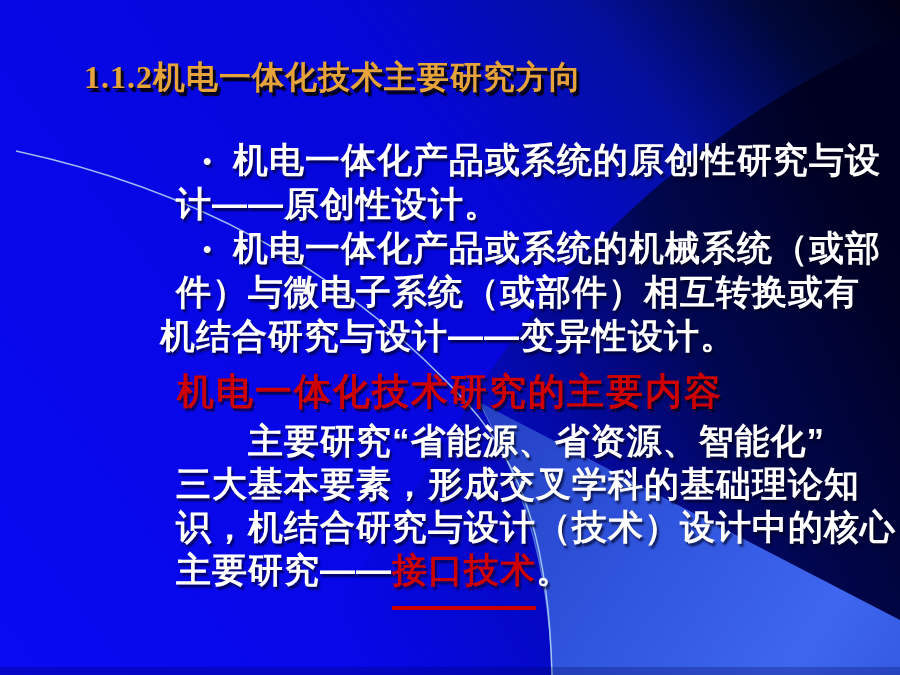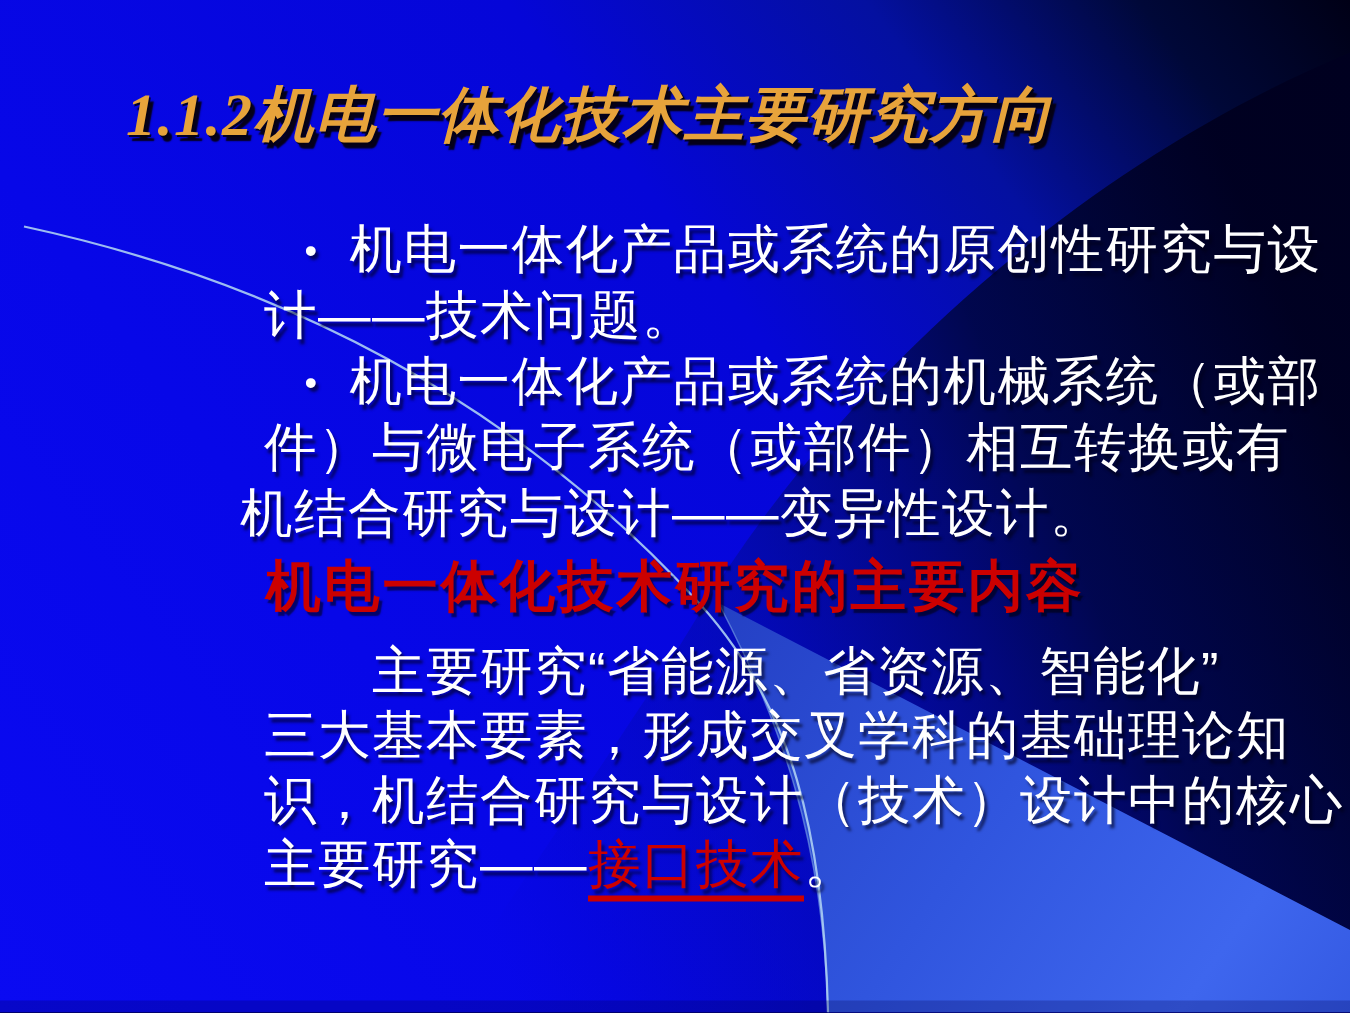--- a/index.html
+++ b/index.html
@@ -22,34 +22,33 @@
     width: 900px;
     height: 675px;
     display: block;
   }
   .t-title {
     position: absolute;
     left: 84px;
     top: 54px;
     font-family: "Liberation Serif", serif;
     font-weight: bold;
-    font-size: 40px;
+    font-size: 32px;
     line-height: 46px;
     letter-spacing: 1px;
     color: var(--gold, #e7a33b);
     white-space: nowrap;
     text-shadow: 3px 4px 1px rgba(5, 0, 15, 0.95), 1px 1px 0 rgba(0,0,0,0.8);
-    font-style: italic;
   }
   .line {
     position: absolute;
     font-family: "Liberation Sans", sans-serif;
-    font-weight: normal;
+    font-weight: bold;
     font-size: 35px;
-    line-height: 50px;
+    line-height: 36px;
     letter-spacing: 1px;
     color: #ffffff;
     white-space: nowrap;
     text-shadow: 2px 3px 2px rgba(0, 0, 25, 0.65);
   }
   .bullet {
     display: inline-block;
     width: 30px;
     font-size: 24px;
     vertical-align: 3px;
@@ -72,21 +71,21 @@
     white-space: nowrap;
     text-shadow: 2px 3px 1px rgba(0, 0, 0, 0.55);
   }
   .l6 { left: 248px; top: 423px; }
   .l7 { left: 176px; top: 466px; }
   .l8 { left: 176px; top: 509px; }
   .l9 { left: 176px; top: 552px; }
   .link {
     color: var(--red, #cc0000);
     border-bottom: 4px solid var(--red, #cc0000);
-    padding-bottom: 1px;
+    padding-bottom: 17px;
     text-shadow: 2px 3px 2px rgba(0, 0, 0, 0.5);
     cursor: pointer;
   }
 </style>
 </head>
 <body>
 
 <div class="slide">
 
   <svg class="bg" viewBox="0 0 900 675" aria-hidden="true">
@@ -123,21 +122,21 @@
 
     <path d="M 16 151 Q 290 210 466 402 C 528 470 549 556 552 675" fill="none" stroke="#a9ccf2" stroke-width="1.5" opacity="0.92"></path>
 
     <rect x="0" y="667" width="900" height="8" fill="#000050" opacity="0.25"></rect>
   </svg>
 
   <div class="t-title">1.1.2机电一体化技术主要研究方向</div>
 
   <div class="line l1"><span class="bullet">•</span><span>机电一体化产品或系统的原创性研究与设</span></div>
 
-  <div class="line l2">计——技术问题。</div>
+  <div class="line l2">计——原创性设计。</div>
 
   <div class="line l3"><span class="bullet">•</span><span>机电一体化产品或系统的机械系统（或部</span></div>
 
   <div class="line l4">件）与微电子系统（或部件）相互转换或有</div>
   <div class="line l5">机结合研究与设计——变异性设计。</div>
 
   <div class="red-heading">机电一体化技术研究的主要内容</div>
 
   <div class="line l7">三大基本要素，形成交叉学科的基础理论知</div>
   <div class="line l6">主要研究“省能源、省资源、智能化”</div>

